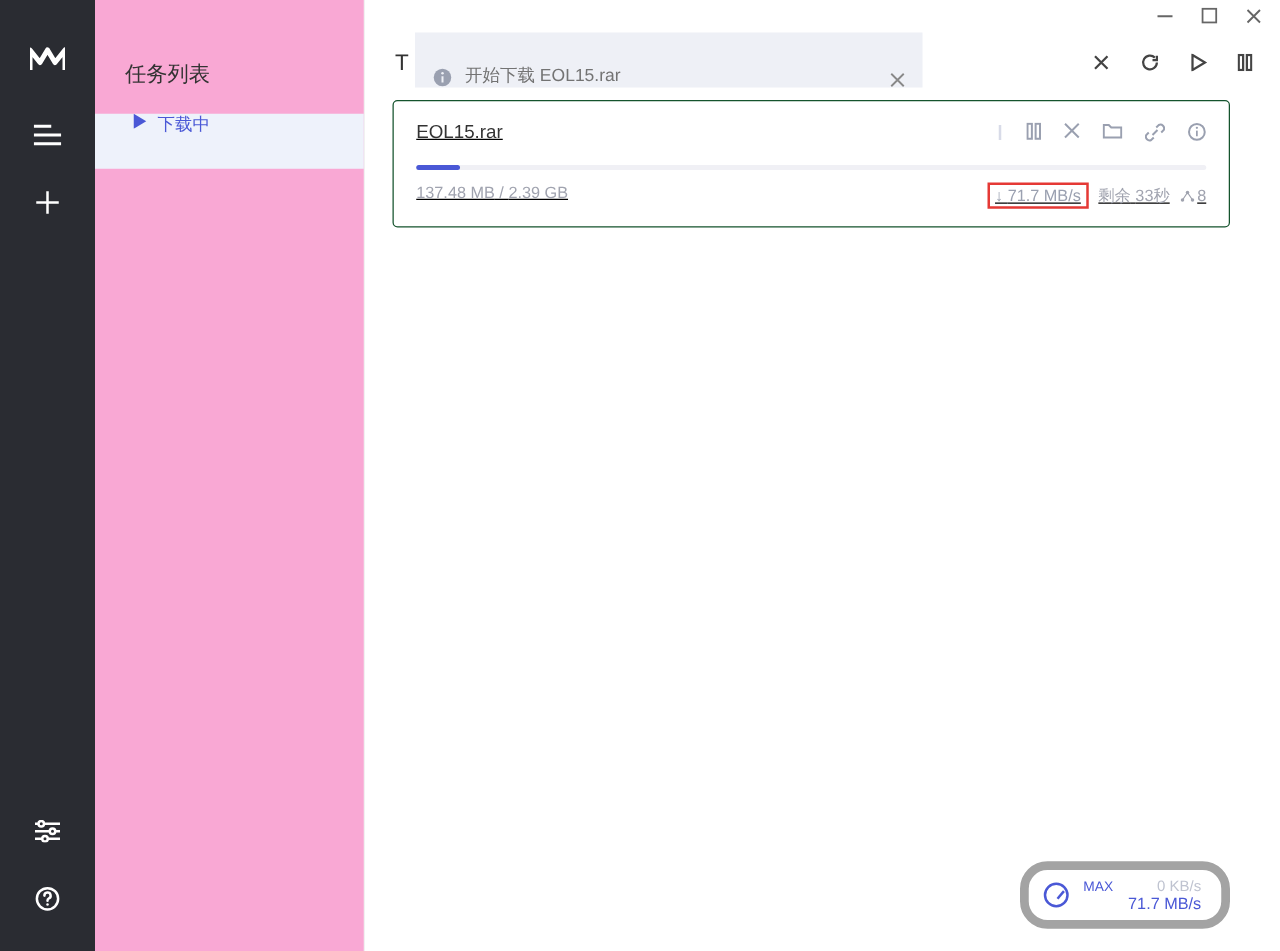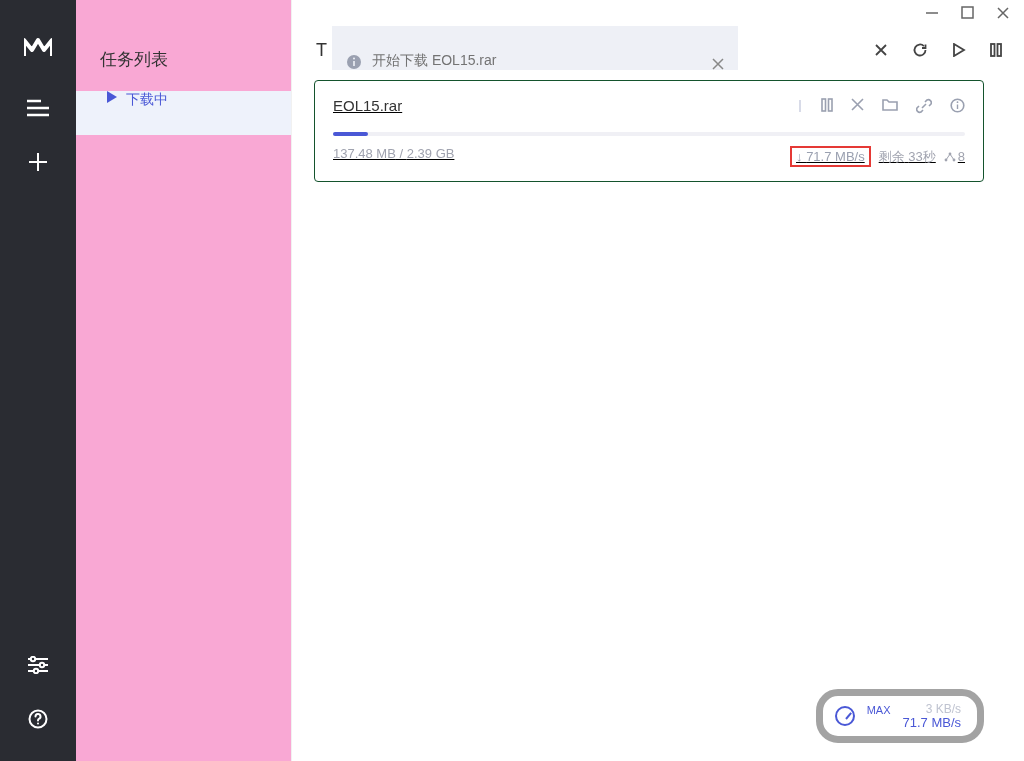--- a/index.html
+++ b/index.html
@@ -232,19 +232,19 @@
             <span>8</span>
           </span>
         </div>
       </div>
     </div>
 
     <div class="speed-widget">
       <div class="gauge"></div>
       <div class="max-lbl">MAX</div>
       <div class="speed-right">
-        <div class="up">3 KB/s</div>
+        <div class="up">0 KB/s</div>
         <div class="down">71.7 MB/s</div>
       </div>
     </div>
 
   </div>
 </div>
 
 </body></html>

